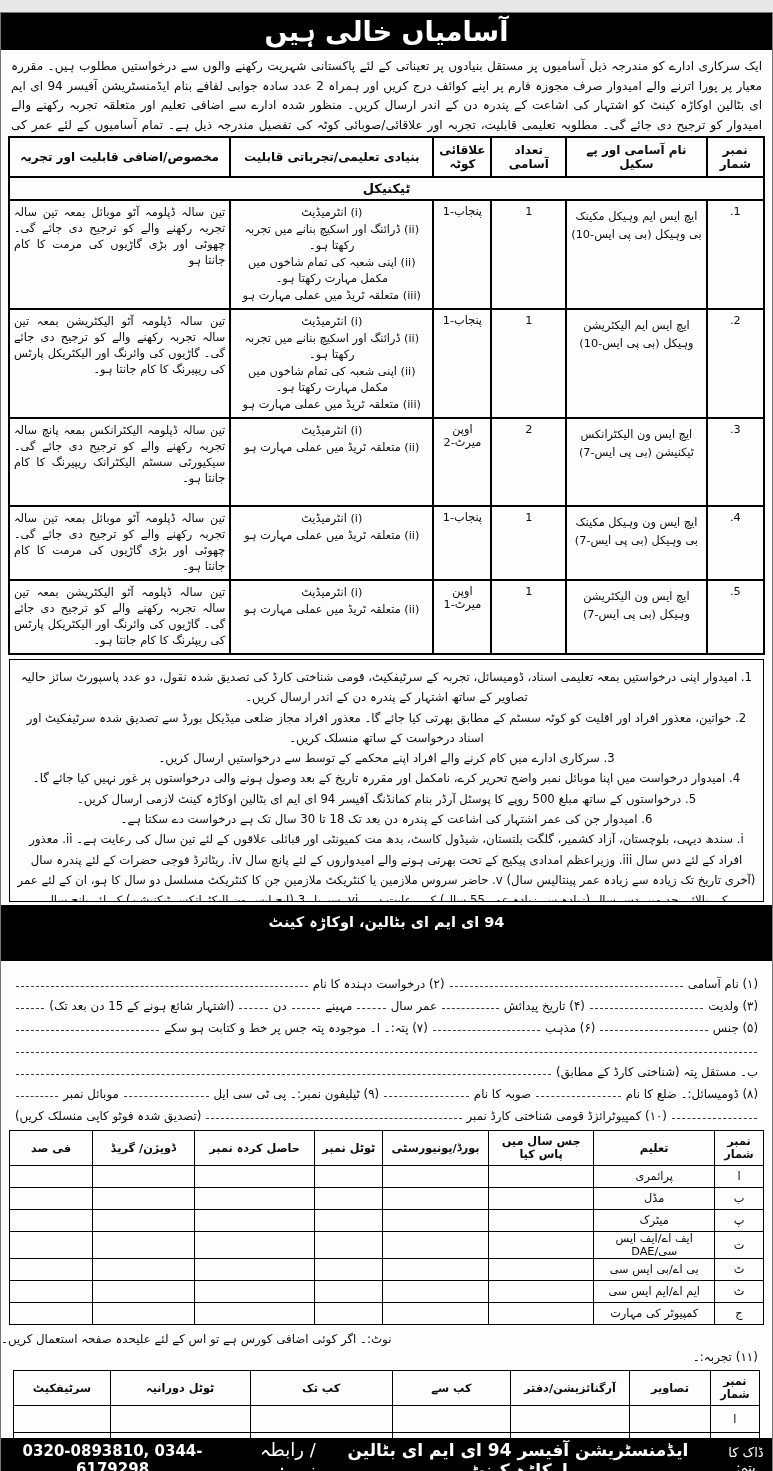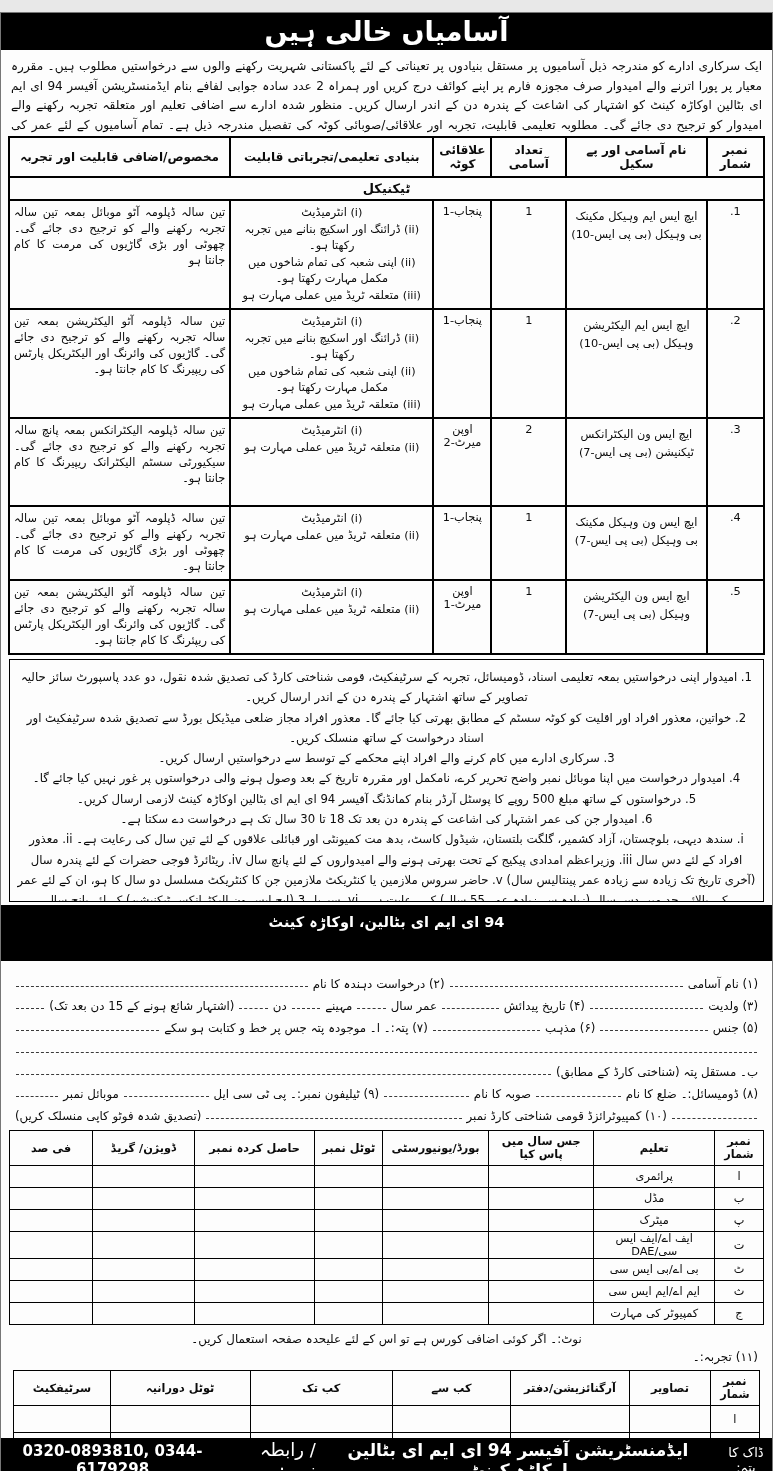--- a/index.html
+++ b/index.html
@@ -39,21 +39,21 @@
   .blank { border-bottom:1.6px dashed #3a3a3a; height:2px; margin:0 3px 4px; flex-grow:1; }
 
   .grid-table { width:755px; margin:5px auto 0; border:1.5px solid #000; }
   .grid-table th, .grid-table td { border:1.5px solid #000; font-size:11.3px; text-align:center; }
   .grid-table th { font-weight:bold; padding:4px 1px; }
   #edu-table td { height:22px; }
   #edu-table th:nth-child(1){width:6.5%} #edu-table th:nth-child(2){width:16%}
   #edu-table th:nth-child(3){width:14%}  #edu-table th:nth-child(4){width:14%}
   #edu-table th:nth-child(5){width:9%}   #edu-table th:nth-child(6){width:16%}
   #edu-table th:nth-child(7){width:13.5%}#edu-table th:nth-child(8){width:11%}
-  #note-line { text-align:center; font-size:11.8px; margin-top:7px; }
+  #note-line { text-align:left; font-size:11.8px; margin-top:7px; }
   #exp-label { font-size:12px; padding:4px 14px 1px; }
   #exp-table { width:747px; }
   #exp-table td { height:27px; }
   #exp-table th:nth-child(1){width:6.6%}  #exp-table th:nth-child(2){width:10.8%}
   #exp-table th:nth-child(3){width:16%}   #exp-table th:nth-child(4){width:15.8%}
   #exp-table th:nth-child(5){width:19.1%} #exp-table th:nth-child(6){width:18.7%}
   #exp-table th:nth-child(7){width:13%}
   #cert-line { text-align:center; font-size:11.8px; margin-top:6px; }
 
   #footer-banner { position:absolute; bottom:0; left:0; right:0; height:44px;

